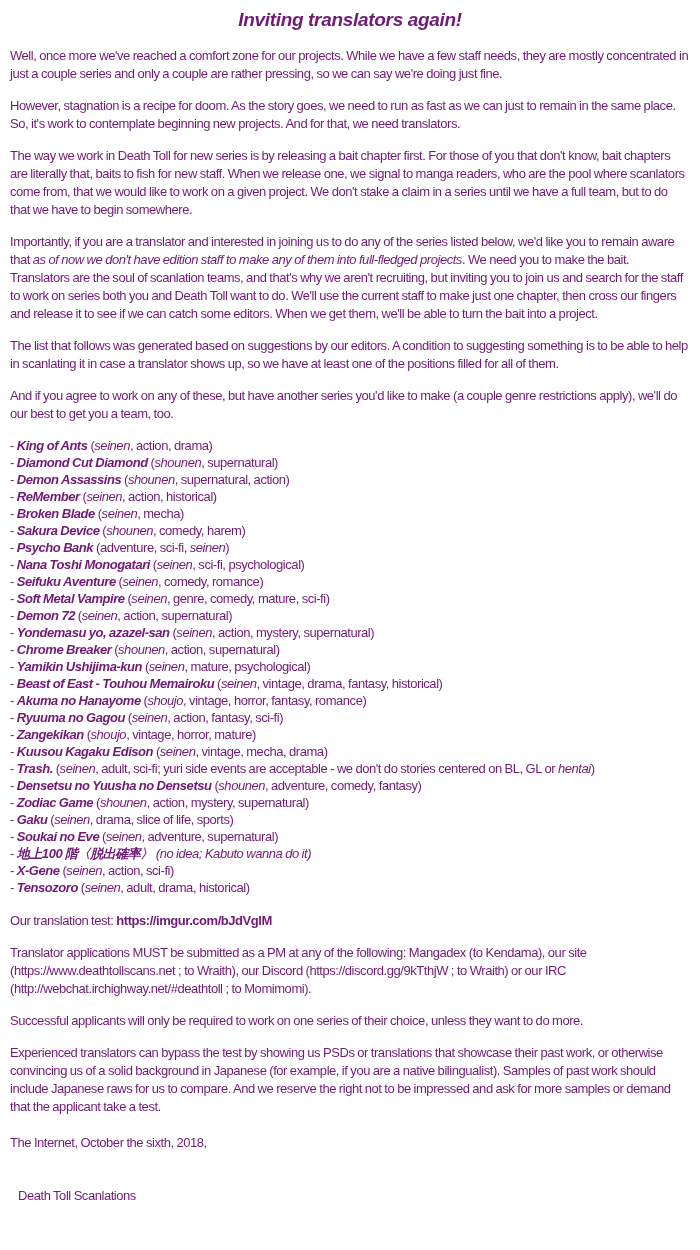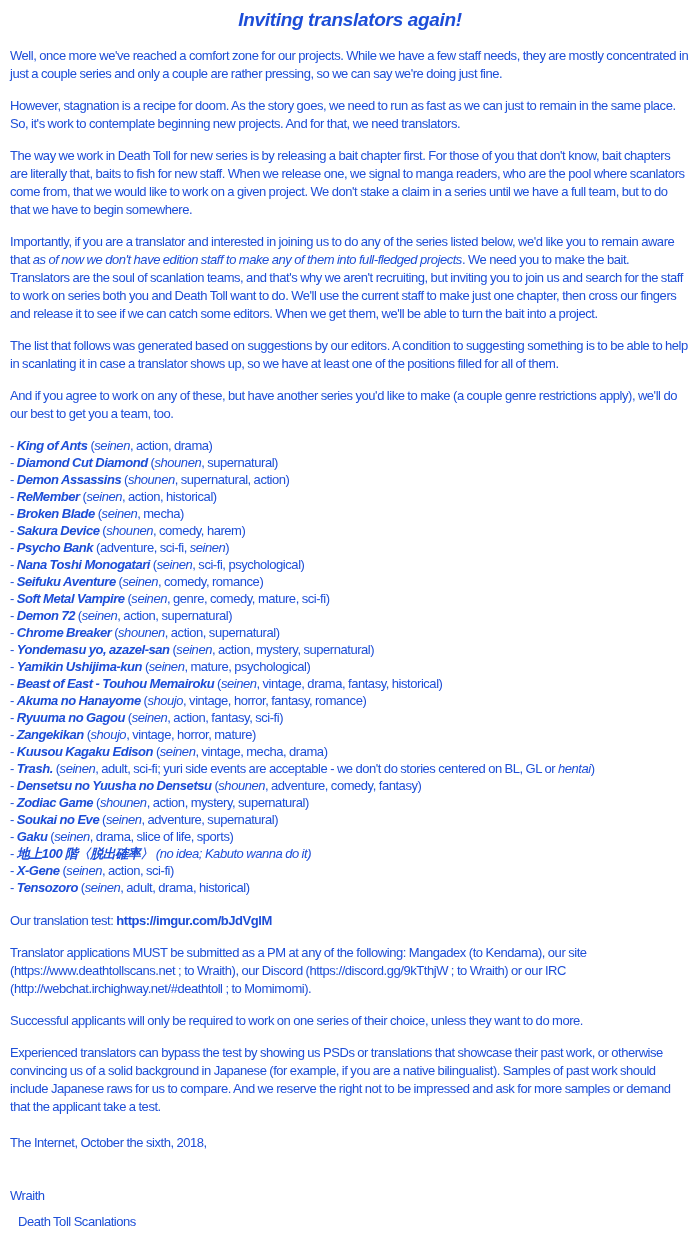--- a/index.html
+++ b/index.html
@@ -3,21 +3,21 @@
 <meta charset="utf-8">
 <style>
   html, body { margin: 0; padding: 0; background: #ffffff; }
   .page {
     width: 700px;
     height: 1250px;
     box-sizing: border-box;
     padding: 7px 10px 0 10px;
     overflow: hidden;
     background: #ffffff;
-    color: #1d4ed8;
+    color: #701a75;
     font-family: "Liberation Sans", sans-serif;
     font-size: 13px;
     letter-spacing: -0.45px;
     word-spacing: -0.3px;
   }
   .title {
     text-align: center;
     font-size: 19px;
     font-weight: bold;
     font-style: italic;
@@ -56,41 +56,40 @@
         <div class="list-item"><span>- </span><span class="bi">Diamond Cut Diamond</span><span> (</span><span class="i">shounen</span><span>, supernatural)</span></div>
         <div class="list-item"><span>- </span><span class="bi">Demon Assassins</span><span> (</span><span class="i">shounen</span><span>, supernatural, action)</span></div>
         <div class="list-item"><span>- </span><span class="bi">ReMember</span><span> (</span><span class="i">seinen</span><span>, action, historical)</span></div>
         <div class="list-item"><span>- </span><span class="bi">Broken Blade</span><span> (</span><span class="i">seinen</span><span>, mecha)</span></div>
         <div class="list-item"><span>- </span><span class="bi">Sakura Device</span><span> (</span><span class="i">shounen</span><span>, comedy, harem)</span></div>
         <div class="list-item"><span>- </span><span class="bi">Psycho Bank</span><span> (adventure, sci-fi, </span><span class="i">seinen</span><span>)</span></div>
         <div class="list-item"><span>- </span><span class="bi">Nana Toshi Monogatari</span><span> (</span><span class="i">seinen</span><span>, sci-fi, psychological)</span></div>
         <div class="list-item"><span>- </span><span class="bi">Seifuku Aventure</span><span> (</span><span class="i">seinen</span><span>, comedy, romance)</span></div>
         <div class="list-item"><span>- </span><span class="bi">Soft Metal Vampire</span><span> (</span><span class="i">seinen</span><span>, genre, comedy, mature, sci-fi)</span></div>
         <div class="list-item"><span>- </span><span class="bi">Demon 72</span><span> (</span><span class="i">seinen</span><span>, action, supernatural)</span></div>
+        <div class="list-item"><span>- </span><span class="bi">Yondemasu yo, azazel-san</span><span> (</span><span class="i">seinen</span><span>, action, mystery, supernatural)</span></div>
         <div class="list-item"><span>- </span><span class="bi">Chrome Breaker</span><span> (</span><span class="i">shounen</span><span>, action, supernatural)</span></div>
-        <div class="list-item"><span>- </span><span class="bi">Yondemasu yo, azazel-san</span><span> (</span><span class="i">seinen</span><span>, action, mystery, supernatural)</span></div>
         <div class="list-item"><span>- </span><span class="bi">Yamikin Ushijima-kun</span><span> (</span><span class="i">seinen</span><span>, mature, psychological)</span></div>
         <div class="list-item"><span>- </span><span class="bi">Beast of East - Touhou Memairoku</span><span> (</span><span class="i">seinen</span><span>, vintage, drama, fantasy, historical)</span></div>
         <div class="list-item"><span>- </span><span class="bi">Akuma no Hanayome</span><span> (</span><span class="i">shoujo</span><span>, vintage, horror, fantasy, romance)</span></div>
         <div class="list-item"><span>- </span><span class="bi">Ryuuma no Gagou</span><span> (</span><span class="i">seinen</span><span>, action, fantasy, sci-fi)</span></div>
         <div class="list-item"><span>- </span><span class="bi">Zangekikan</span><span> (</span><span class="i">shoujo</span><span>, vintage, horror, mature)</span></div>
         <div class="list-item"><span>- </span><span class="bi">Kuusou Kagaku Edison</span><span> (</span><span class="i">seinen</span><span>, vintage, mecha, drama)</span></div>
         <div class="list-item"><span>- </span><span class="bi">Trash.</span><span> (</span><span class="i">seinen</span><span>, adult, sci-fi; yuri side events are acceptable - we don't do stories centered on BL, GL or </span><span class="i">hentai</span><span>)</span></div>
         <div class="list-item"><span>- </span><span class="bi">Densetsu no Yuusha no Densetsu</span><span> (</span><span class="i">shounen</span><span>, adventure, comedy, fantasy)</span></div>
         <div class="list-item"><span>- </span><span class="bi">Zodiac Game</span><span> (</span><span class="i">shounen</span><span>, action, mystery, supernatural)</span></div>
+        <div class="list-item"><span>- </span><span class="bi">Gaku</span><span> (</span><span class="i">seinen</span><span>, drama, slice of life, sports)</span></div>
         <div class="list-item"><span>- </span><span class="bi">Soukai no Eve</span><span> (</span><span class="i">seinen</span><span>, adventure, supernatural)</span></div>
-        <div class="list-item"><span>- </span><span class="bi">Gaku</span><span> (</span><span class="i">seinen</span><span>, drama, slice of life, sports)</span></div>
         <div class="list-item"><span>- </span><span class="bi">地上100 階〈脱出確率〉</span><span> </span><span class="i">(no idea; Kabuto wanna do it)</span></div>
         <div class="list-item"><span>- </span><span class="bi">X-Gene</span><span> (</span><span class="i">seinen</span><span>, action, sci-fi)</span></div>
         <div class="list-item"><span>- </span><span class="bi">Tensozoro</span><span> (</span><span class="i">seinen</span><span>, adult, drama, historical)</span></div>
       </div>
       <p class="para"><span>Our translation test: </span><span class="b">https://imgur.com/bJdVglM</span></p>
       <p class="para"><span>Translator applications MUST be submitted as a PM at any of the following: Mangadex (to Kendama), our site (https://www.deathtollscans.net ; to Wraith), our Discord (https://discord.gg/9kTthjW ; to Wraith) or our IRC (http://webchat.irchighway.net/#deathtoll ; to Momimomi).</span></p>
       <p class="para"><span>Successful applicants will only be required to work on one series of their choice, unless they want to do more.</span></p>
       <p class="para"><span>Experienced translators can bypass the test by showing us PSDs or translations that showcase their past work, or otherwise convincing us of a solid background in Japanese (for example, if you are a native bilingualist). Samples of past work should include Japanese raws for us to compare. And we reserve the right not to be impressed and ask for more samples or demand that the applicant take a test.</span></p>
     </main>
 
   <div class="signoff">
     <p class="signoff-date">The Internet, October the sixth, 2018,</p>
-    <p class="signoff-author">Wraith</p>
     <p class="signoff-group">Death Toll Scanlations</p>
   </div>
 </div>
 
 </body></html>

